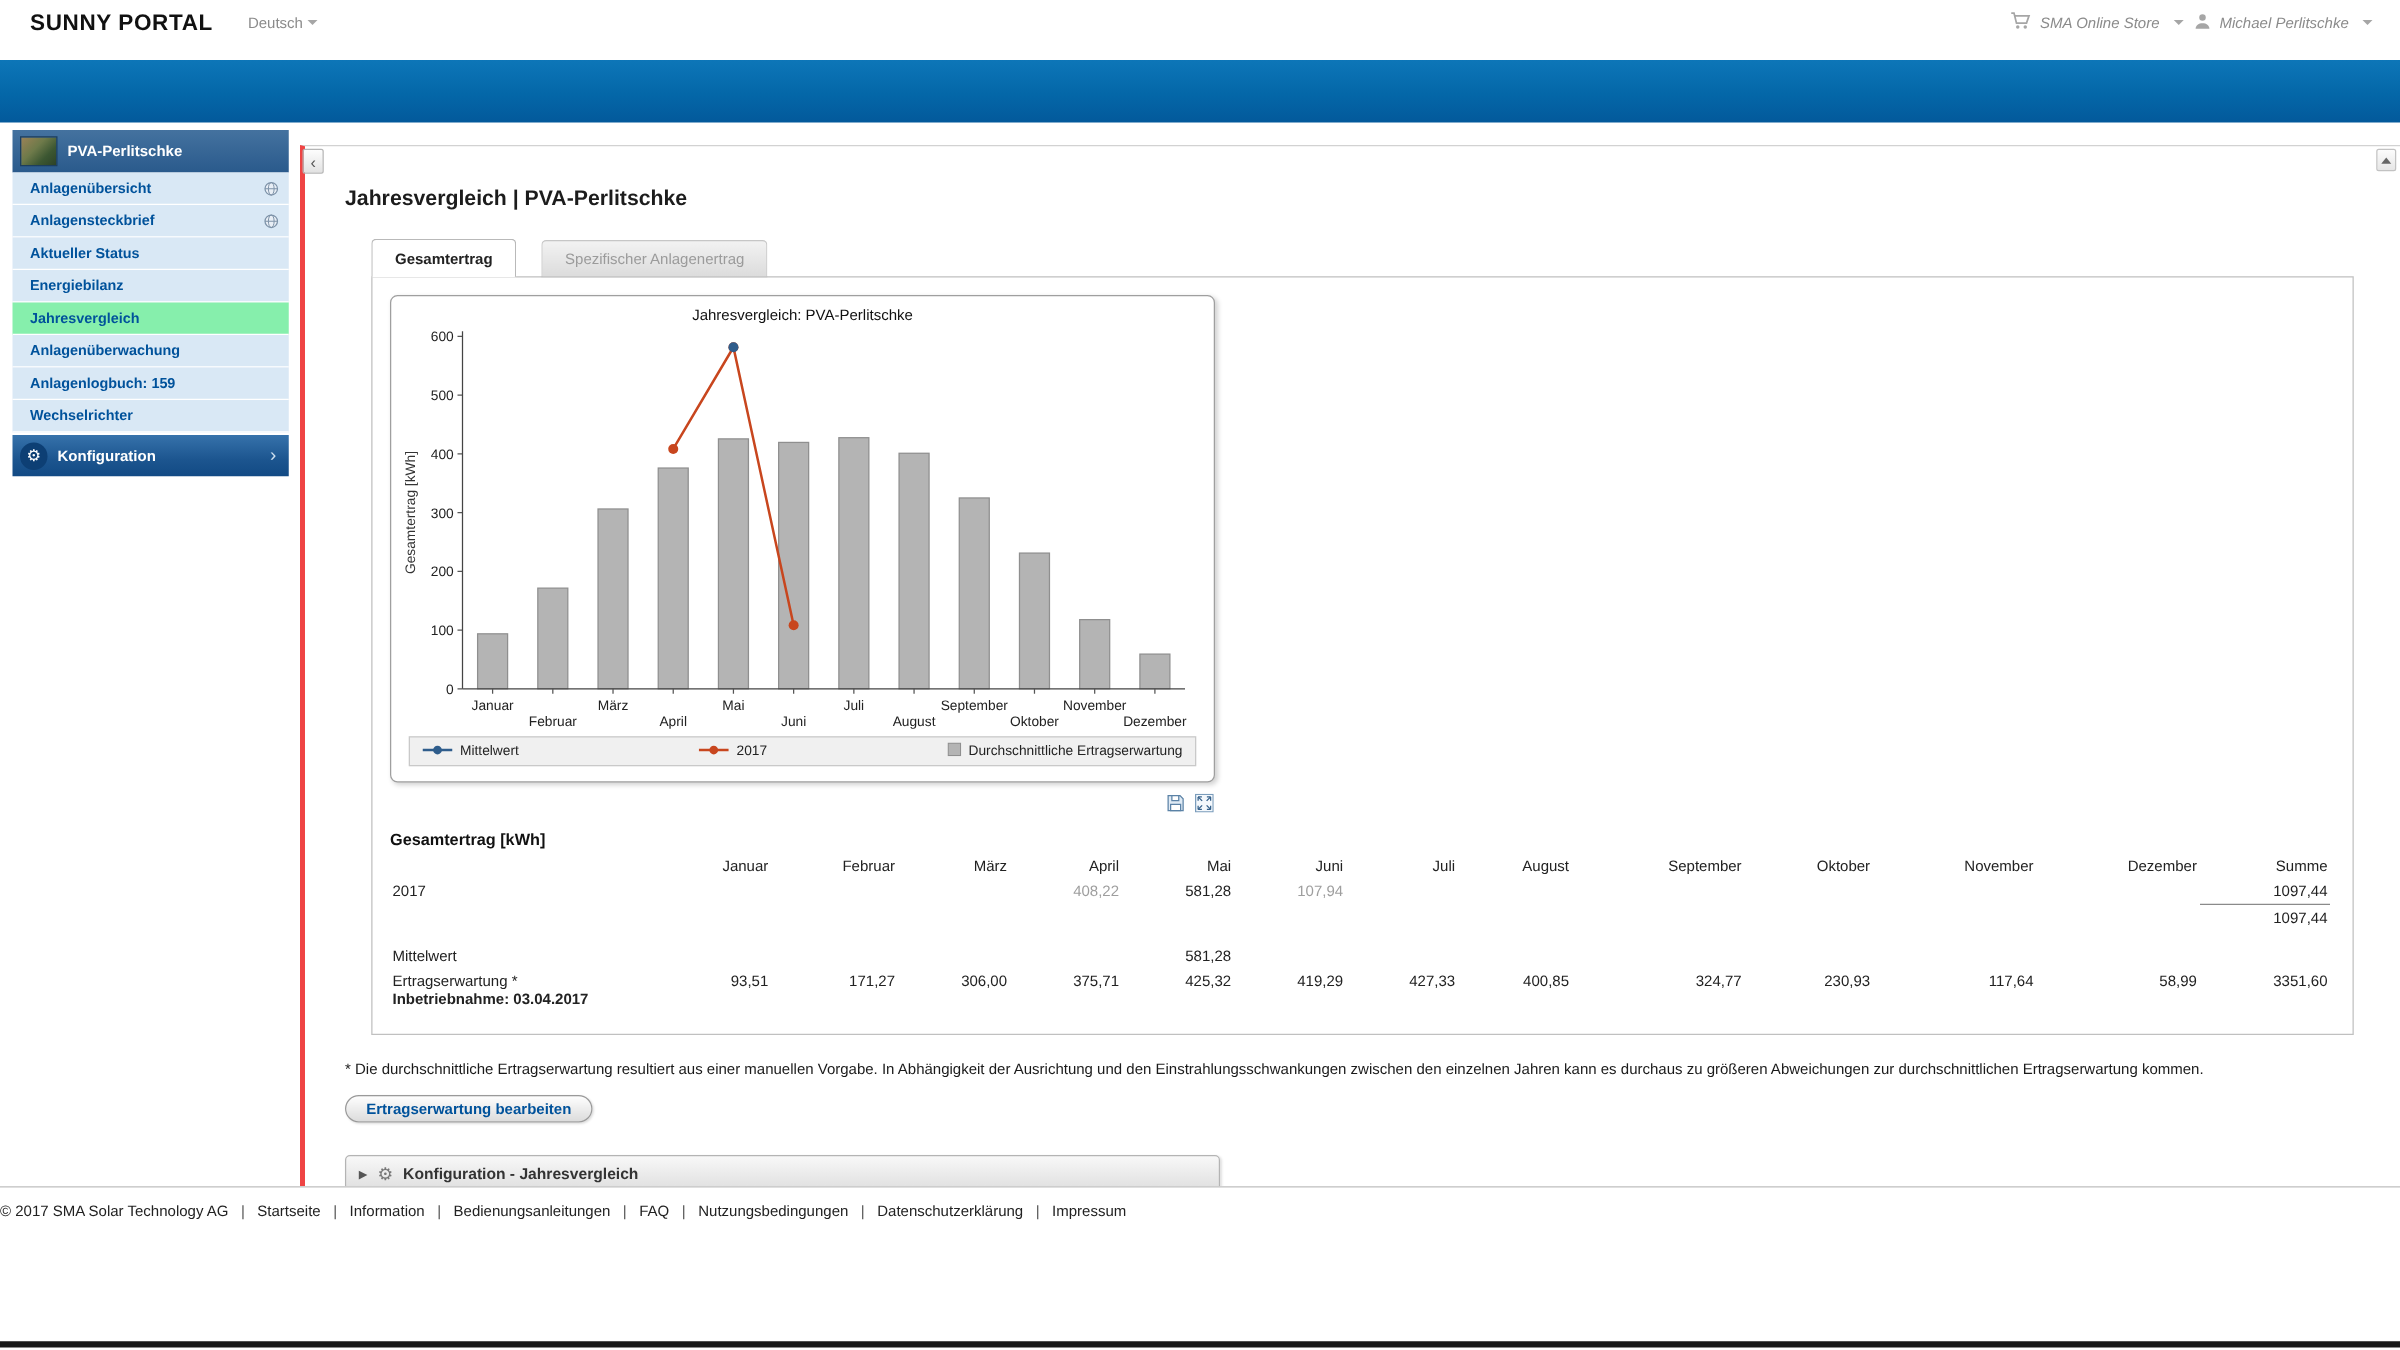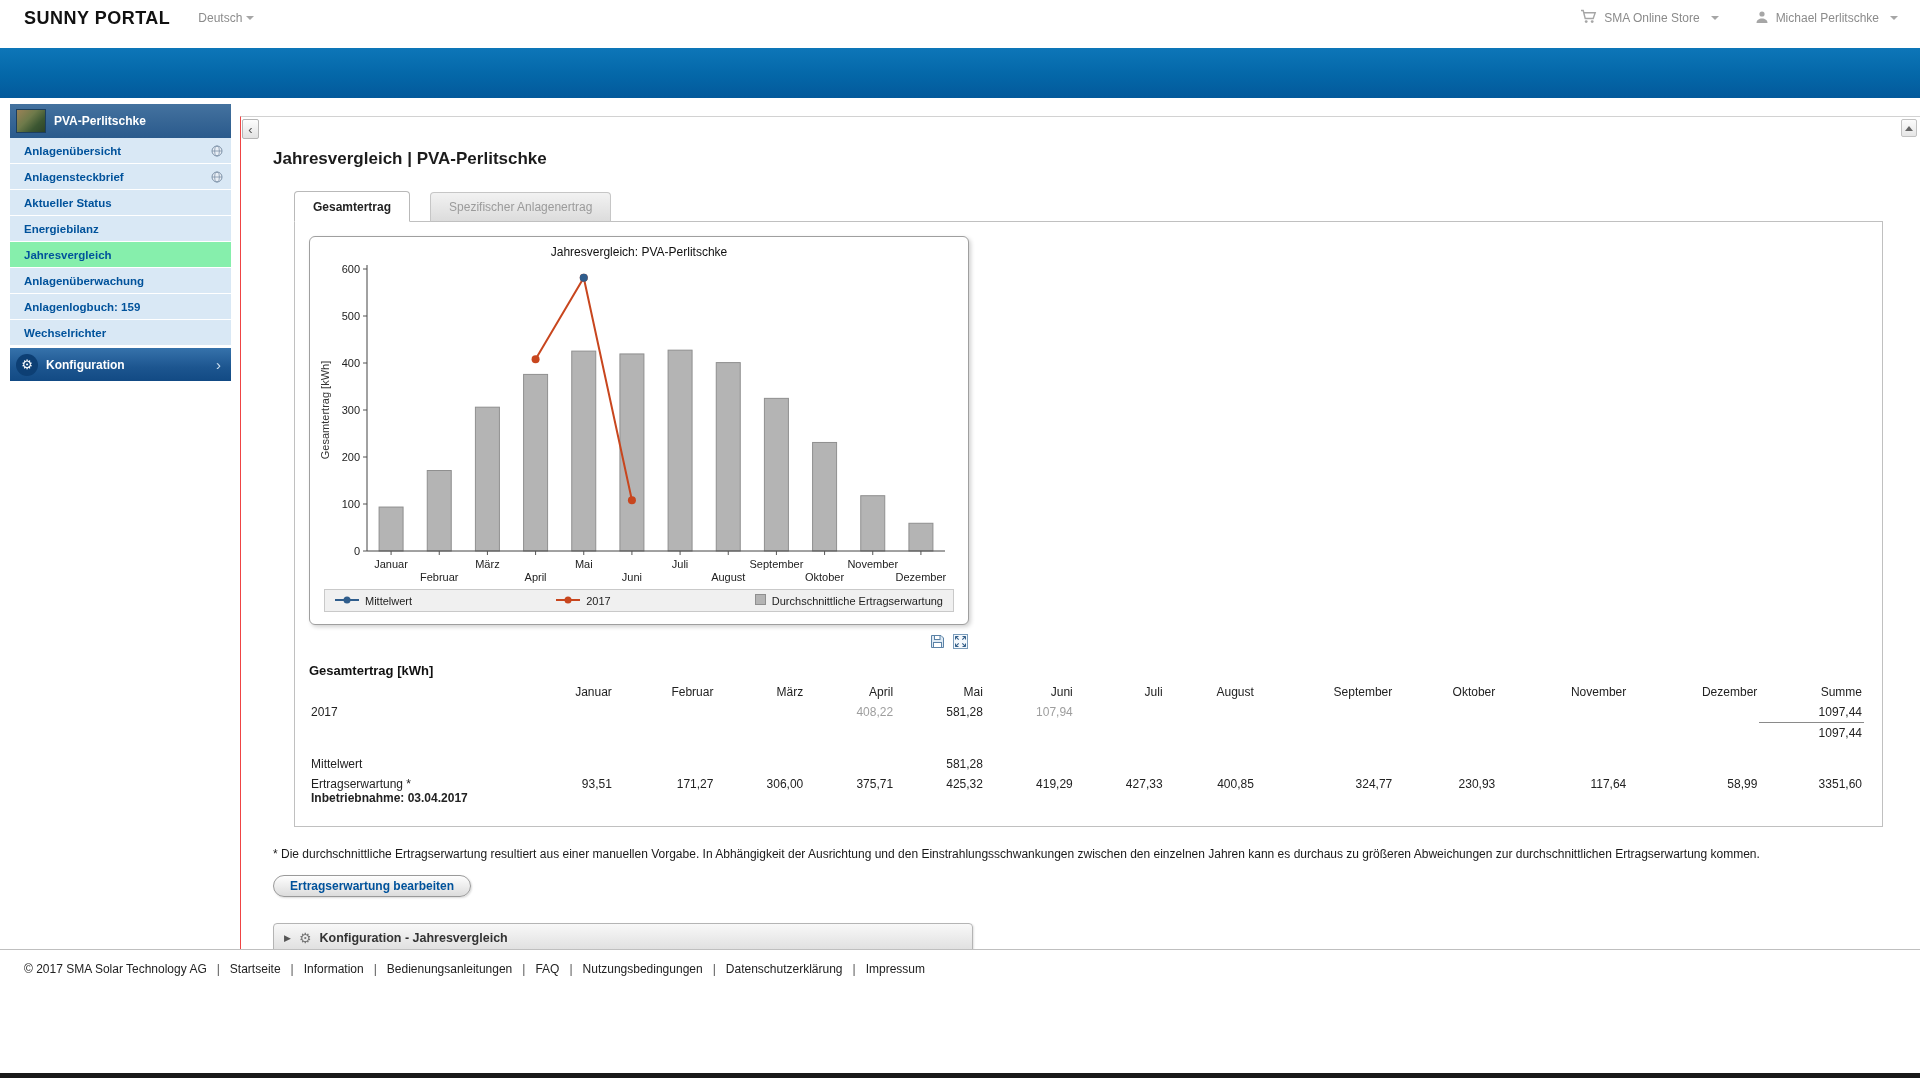--- a/index.html
+++ b/index.html
@@ -3,21 +3,21 @@
 <meta charset="utf-8">
 <style>
   *{margin:0;padding:0;box-sizing:border-box;}
   html,body{width:1920px;height:1080px;}
   body{position:relative;font-family:"Liberation Sans",sans-serif;background:#fff;overflow:hidden;}
 
   
   .top-header{position:absolute;left:0;top:0;width:1920px;height:36px;background:#fff;display:flex;align-items:center;}
   .logo{font-size:18px;font-weight:bold;letter-spacing:.5px;color:#111;margin-left:24px;}
   .lang{margin-left:28px;font-size:12px;color:#8b8b8b;cursor:pointer;display:flex;align-items:center;}
-  .header-right{margin-left:auto;margin-right:22px;display:flex;align-items:center;gap:36px;}
+  .header-right{margin-left:auto;margin-right:22px;display:flex;align-items:center;gap:8px;font-style:italic;}
   .hdr-item{display:flex;align-items:center;gap:7px;font-size:12px;color:#8b8b8b;cursor:pointer;}
   .caret{width:0;height:0;border-left:4px solid transparent;border-right:4px solid transparent;border-top:4px solid #a6a6a6;display:inline-block;margin-left:4px;}
 
   
   .blue-bar{position:absolute;left:0;top:48px;width:1920px;height:50px;
     background:linear-gradient(180deg,#0d76b8 0%,#0467a8 55%,#03599b 100%);}
 
   
   .sidebar{position:absolute;left:10px;top:104px;width:221px;}
   .plant-header{height:34px;background:linear-gradient(180deg,#44729f,#2a5a8c);display:flex;align-items:center;color:#fff;font-size:12px;font-weight:bold;cursor:pointer;}
@@ -30,21 +30,21 @@
   .konfig{height:33px;margin-top:2px;background:linear-gradient(180deg,#3672ab 0%,#1c558f 60%,#124a84 100%);display:flex;align-items:center;color:#fff;cursor:pointer;}
   .gear-badge{width:22px;height:22px;border-radius:50%;background:#0d3f74;color:#fff;display:flex;align-items:center;justify-content:center;font-size:13px;margin:0 8px 0 6px;flex:none;}
   .konfig-label{font-size:12px;font-weight:bold;}
   .konfig-arrow{margin-left:auto;margin-right:10px;font-size:15px;color:#cfe0ef;}
 
   
   .collapse-btn{position:absolute;left:242px;top:119px;width:17px;height:20px;border:1px solid #b5b5b5;background:linear-gradient(180deg,#fdfdfd,#e2e2e2);font-size:13px;color:#555;cursor:pointer;border-radius:2px;line-height:15px;text-align:center;padding:0;z-index:5;}
   .scroll-up{position:absolute;right:3px;top:119px;width:16px;height:18px;border:1px solid #c2c2c2;background:linear-gradient(180deg,#fcfcfc,#e6e6e6);border-radius:2px;cursor:pointer;padding:0;z-index:5;}
   .scroll-up::after{content:"";display:block;margin:0 auto;width:0;height:0;border-left:4px solid transparent;border-right:4px solid transparent;border-bottom:5px solid #666;}
 
-  .content{position:absolute;left:240px;top:116px;width:1680px;height:833px;background:#fff;border-top:1px solid #d2d2d2;border-left:1px solid #ef4444;padding-left:32px;}
+  .content{position:absolute;left:240px;top:116px;width:1680px;height:833px;background:#fff;border-top:1px solid #d2d2d2;border-left:4px solid #ef4444;padding-left:32px;}
   h1.page-title{margin-top:32px;font-size:17px;font-weight:bold;color:#1c1c1c;}
 
   .tabs{display:flex;align-items:flex-end;margin-left:21px;margin-top:22px;}
   .tab{height:30px;display:flex;align-items:center;padding:0 18px;font-size:12px;border:1px solid #b9b9b9;border-radius:4px 4px 0 0;cursor:pointer;position:relative;z-index:2;margin-bottom:-1px;}
   .tab.active{background:#fff;font-weight:bold;color:#222;border-bottom:1px solid #fff;height:31px;}
   .tab.inactive{background:linear-gradient(180deg,#f2f2f2,#dcdcdc);color:#9b9b9b;margin-left:20px;border-color:#c6c6c6;border-bottom:1px solid #c0c0c0;}
 
   .panel{margin-left:21px;margin-right:37px;border:1px solid #c0c0c0;background:#fff;padding:14px 18px 18px 14px;position:relative;z-index:1;}
 
   .chart-box{width:660px;border:1px solid #9f9f9f;border-radius:6px;box-shadow:2px 2px 4px rgba(0,0,0,.18);padding-top:8px;background:#fff;}
@@ -65,21 +65,21 @@
   table.yield td.lab .sub{font-weight:bold;}
 
   .footnote{margin-top:20px;font-size:12px;color:#1a1a1a;padding-right:40px;}
   .edit-btn{margin-top:14px;height:22px;padding:0 16px;border:1px solid #9a9a9a;border-radius:12px;background:linear-gradient(180deg,#fefefe,#dcdcdc);font-size:12px;font-weight:bold;color:#00529b;cursor:pointer;box-shadow:1px 1px 2px rgba(0,0,0,.15);font-family:"Liberation Sans",sans-serif;}
   .accordion{margin-top:26px;width:700px;height:30px;border:1px solid #b4b4b4;border-radius:4px;background:linear-gradient(180deg,#f8f8f8,#dedede);display:flex;align-items:center;padding:0 10px;cursor:pointer;box-shadow:1px 1px 2px rgba(0,0,0,.12);}
   .acc-arrow{font-size:9px;color:#555;margin-right:8px;}
   .acc-gear{font-size:14px;color:#777;margin-right:8px;}
   .acc-label{font-size:12.5px;font-weight:bold;color:#333;}
 
   
-  .footer{position:absolute;left:0;top:949px;width:1920px;border-top:1px solid #bfbfbf;padding:12px 0 0 24px;font-size:12px;color:#222;background:#fff;}
+  .footer{position:absolute;left:0;top:949px;width:1920px;border-top:1px solid #bfbfbf;padding:12px 0 0 0;font-size:12px;color:#222;background:#fff;}
   .fsep{margin:0 10px;color:#555;}
   .flink{color:#222;text-decoration:none;cursor:pointer;}
   .bottom-strip{position:absolute;left:0;top:1073px;width:1920px;height:5px;background:#191919;}
 </style>
 </head>
 <body>
 
 <div class="top-header">
   <div class="logo">SUNNY PORTAL</div>
   <div class="lang">

